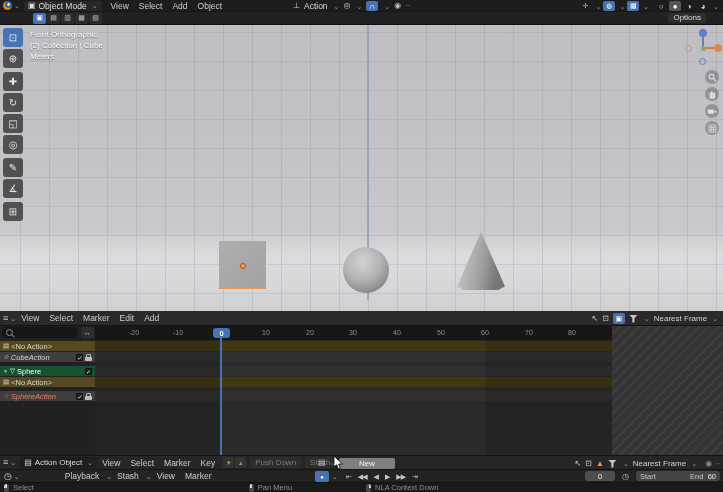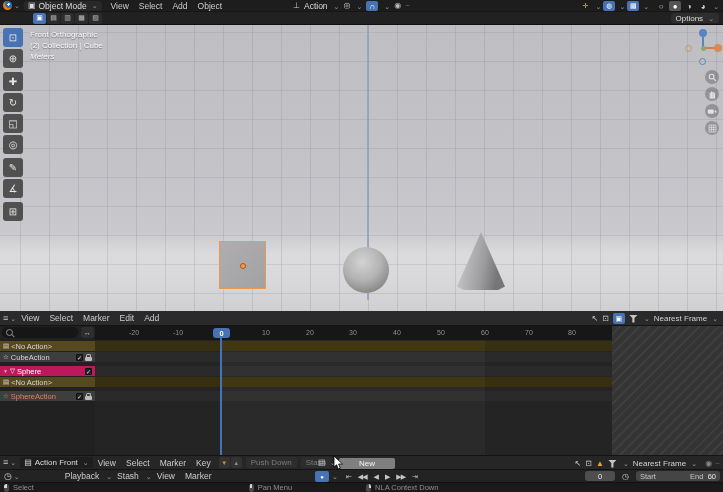--- a/index.html
+++ b/index.html
@@ -12,21 +12,21 @@
   .ibtn{display:flex;align-items:center;justify-content:center;border-radius:2px;color:#cfcfcf;}
   .blue{background:#4772b3;color:#fff;}
   
   #hdr1{left:0;top:0;width:723px;height:12px;background:#1d1d1d;border-bottom:1px solid #161616;display:flex;align-items:center;padding-left:3px;box-sizing:border-box;}
   #hdr2{left:0;top:12px;width:723px;height:13px;background:#212121;border-bottom:1px solid #101010;display:flex;align-items:center;box-sizing:border-box;}
   .blogo{width:9px;height:9px;border-radius:50%;background:radial-gradient(circle at 62% 38%,#ffffff 0 16%,#2f6fb4 17% 46%,#e87d0d 47%);}
   .modebtn{display:flex;align-items:center;background:#282828;border-radius:2px;height:10px;padding:0 4px;margin:0 4px;font-size:8.5px;color:#ddd;gap:3px;}
   .hicon{font-size:8px;line-height:1;}
   .selmode{width:13px;height:11px;margin-right:1px;font-size:7px;}
   .selmode:not(.blue){background:#2c2c2c;color:#bbb;}
-  .optbtn{position:absolute;right:4px;top:1px;background:#2e2e2e;border-radius:2px;height:10px;display:flex;align-items:center;padding:0 5px;font-size:8px;color:#ddd;gap:3px;}
+  .optbtn{position:absolute;right:17px;top:1px;background:#2e2e2e;border-radius:2px;height:10px;display:flex;align-items:center;padding:0 5px;font-size:8px;color:#ddd;gap:3px;flex-direction:column;}
   
   #vp{left:0;top:25px;width:723px;height:286px;
       background:linear-gradient(#bfbfc3 0%,#c3c3c7 45%,#c9c9cd 72%,#dbdbdd 80%,#d9d9db 88%,#d0d0d2 100%);}
   #vpgrid{left:0;top:0;width:723px;height:286px;
       background-image:repeating-linear-gradient(to right,rgba(95,95,108,.16) 0 1px,transparent 1px 29px),
                        repeating-linear-gradient(to bottom,rgba(95,95,108,.14) 0 1px,transparent 1px 29px);
       background-position:20px 0,0 7px;}
   #zaxis{left:367px;top:0;width:2px;height:275px;background:#8fa0c0;opacity:.85;}
   .ovl{left:30px;font-size:8px;color:#fbfbfb;text-shadow:0 1px 1px rgba(40,40,40,.55);white-space:nowrap;}
   
@@ -48,22 +48,22 @@
   .tick{position:absolute;top:3px;transform:translateX(-50%);font-size:7px;color:#8f8f8f;}
   #anim{left:0;top:340px;width:723px;height:115px;background:#2a2a2a;}
   #chpanel{left:0;top:326px;width:95px;height:129px;background:#212121;}
   .searchbox{left:2px;top:1px;width:76px;height:11px;background:#161616;border-radius:5px;display:flex;align-items:center;padding-left:4px;box-sizing:border-box;gap:3px;}
   .mag{width:5px;height:5px;border:1px solid #8d8d8d;border-radius:50%;position:relative;}
   .mag::after{content:"";position:absolute;width:3.5px;height:1px;background:#8d8d8d;transform:rotate(45deg);right:-2.5px;bottom:-1px;}
   .fitbtn{left:81px;top:1px;width:13px;height:11px;background:#2e2e2e;border-radius:2px;font-size:7px;color:#ccc;display:flex;align-items:center;justify-content:center;}
   .chrow{left:0;width:95px;height:10px;display:flex;align-items:center;font-size:7.5px;gap:2px;padding:0 3px;box-sizing:border-box;color:#d6d6d6;}
   .chrow .lbl{flex:1;overflow:hidden;white-space:nowrap;}
   .chrow.slot{background:#57491f;}
-  .chrow.action{background:#3e3e3e;}
-  .chrow.selected{background:#be185d;color:#fff;}
+  .chrow.action{background:#3e3e3e;font-style:italic;}
+  .chrow.selected{background:#14532d;color:#fff;}
   .cicon{font-size:6.5px;color:#d9d9d9;line-height:1;}
   .cb{width:7px;height:7px;background:#232323;border:1px solid #111;border-radius:1px;color:#e3e3e3;font-size:6px;line-height:6px;text-align:center;box-sizing:border-box;}
   .lock{width:7px;height:4px;background:#bdbdbd;border-radius:1px;position:relative;margin-top:3px;}
   .lock::before{content:"";position:absolute;top:-3px;left:1px;width:3px;height:3px;border:1px solid #bdbdbd;border-bottom:none;border-radius:2px 2px 0 0;}
   .band{left:95px;width:517px;height:10px;}
   .band.slot{background:#413713;}
   .band.action{background:#313131;}
   .shade{top:0;height:115px;background:rgba(0,0,0,.13);}
   #hatch{left:612px;top:326px;width:111px;height:129px;background:#343434;
          background-image:repeating-linear-gradient(135deg,transparent 0 5px,rgba(255,255,255,.05) 5px 7px);}
@@ -308,21 +308,21 @@
 
   <div id="hatch" class="abs"></div>
   <div id="playline" class="abs"></div>
   <div id="playpill" class="abs">0</div>
 
   <div id="aehdr" class="abs">
     <span class="hicon" style="font-size:9px;">≡</span>
     <span class="ddn">⌄</span>
     <div class="enumbtn" style="margin-left:4px;">
       <span class="hicon">▤</span>
-      <span>Action Front</span>
+      <span>Action Object</span>
       <span class="ddn">⌄</span>
     </div>
     <span class="menu">View</span>
     <span class="menu">Select</span>
     <span class="menu">Marker</span>
     <span class="menu">Key</span>
     <span class="smbtn" style="color:#cf8a3a;margin-left:3px;">
         <span>▼</span>
       </span>
     <span class="smbtn" style="color:#8a8a8a;margin-left:1px;">

